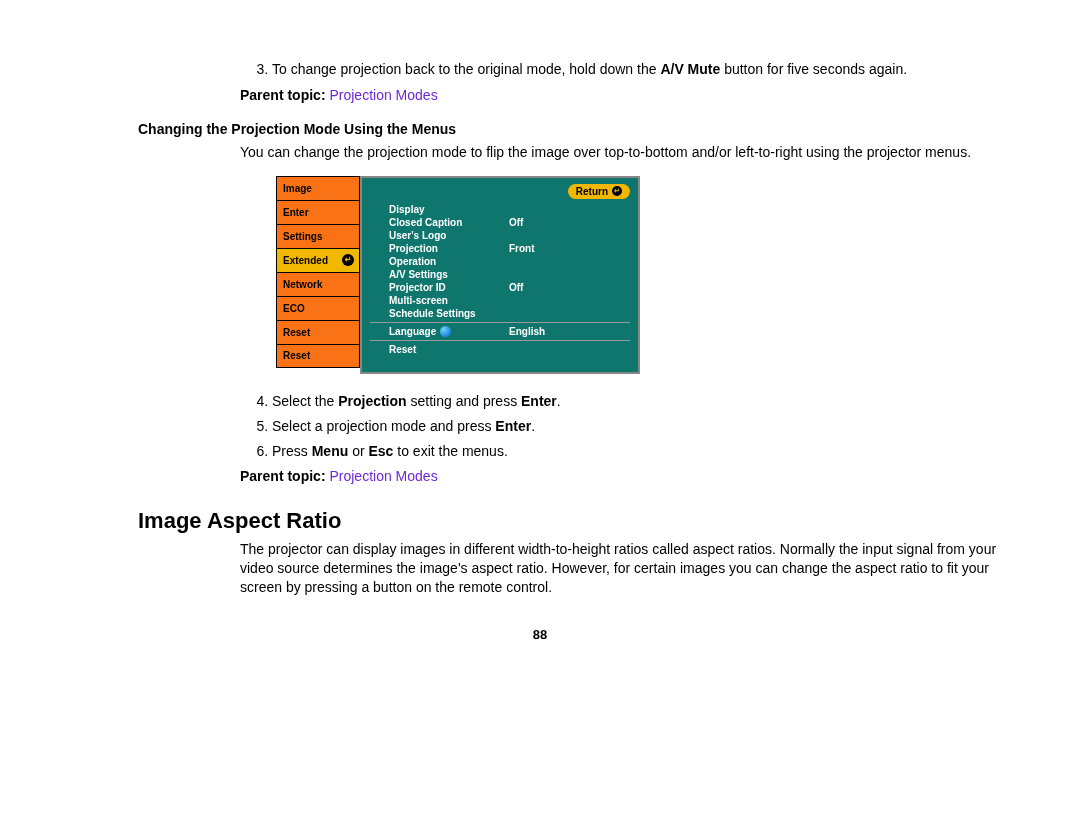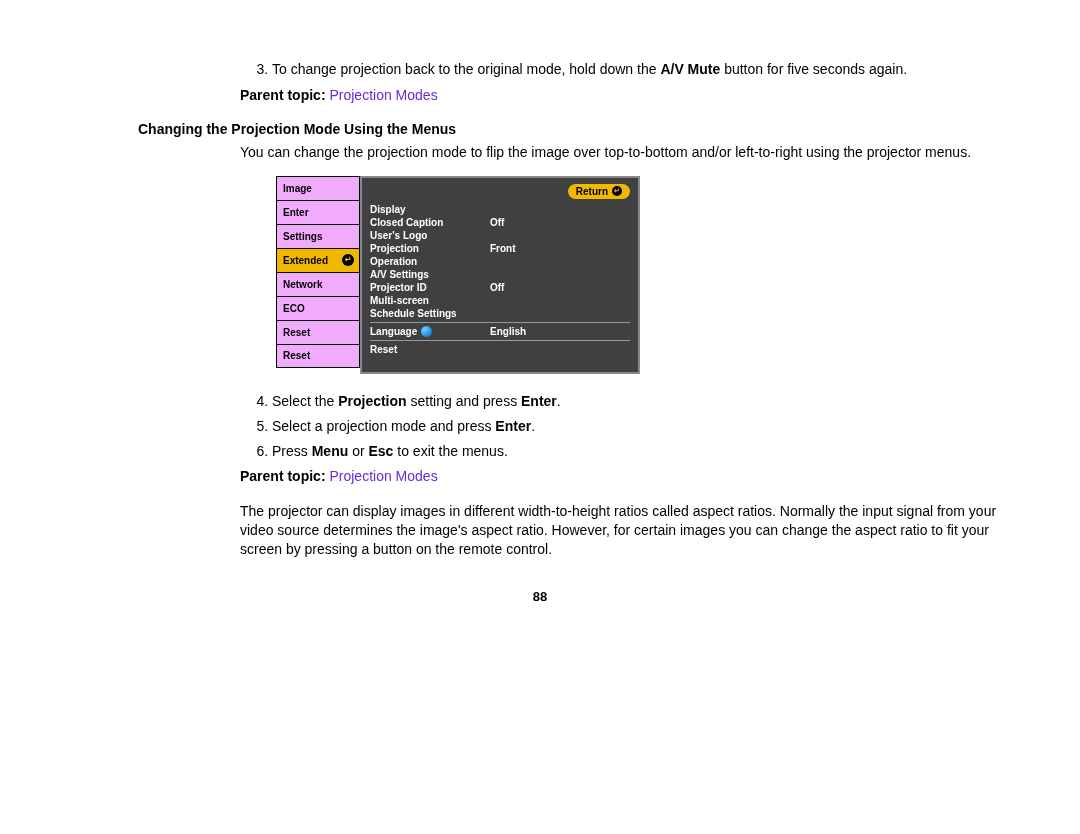--- a/index.html
+++ b/index.html
@@ -56,21 +56,21 @@
     position: relative;
     font-family: Verdana, sans-serif;
     display: flex;
   }
   .osd-sidebar {
     width: 84px;
     display: flex;
     flex-direction: column;
   }
   .osd-tab {
-    background: #f0abfc;
+    background: #f97316;
     color: #000;
     font-size: 10px;
     font-weight: bold;
     padding: 3px 6px;
     border: 1px solid #000;
     border-bottom: none;
     box-sizing: border-box;
     height: 24px;
     display: flex;
     align-items: center;
@@ -93,21 +93,21 @@
     justify-content: center;
   }
   .osd-tab .tab-icon::after {
     content: "↵";
     color: #f0b800;
     font-size: 8px;
     line-height: 1;
   }
   .osd-panel {
     flex: 1;
-    background: #404040;
+    background: #0f766e;
     border: 2px solid #888;
     padding: 6px 8px 12px 8px;
     box-sizing: border-box;
     min-height: 198px;
   }
   .osd-return {
     display: flex;
     justify-content: flex-end;
     margin-bottom: 4px;
   }
@@ -134,21 +134,21 @@
     font-size: 7px;
   }
   .osd-row {
     display: flex;
     color: #fff;
     font-size: 10px;
     font-weight: bold;
     padding: 1px 0;
     align-items: center;
   }
-  .osd-row .osd-label { width: 120px; display:flex; align-items:center; gap:4px;}
+  .osd-row .osd-label { width: 120px; display:flex; align-items:center; gap:4px;margin-left:19px;}
   .osd-row .osd-value { flex: 1; }
   .osd-divider {
     border-top: 1px solid #999;
     margin: 2px 0;
   }
   .globe-icon {
     width: 11px;
     height: 11px;
     border-radius: 50%;
     background: radial-gradient(circle at 30% 30%, #6bd3ff, #0066cc);
@@ -271,18 +271,19 @@
     </li>
     <li>
       <span>Press </span><b>Menu</b><span> or </span><b>Esc</b><span> to exit the menus.</span>
     </li>
   </ol>
 
   <div class="parent-topic">
     <span class="label">Parent topic: </span><span class="link">Projection Modes</span>
   </div>
 
+  <h1 class="section">Image Aspect Ratio</h1>
 
   <p class="body">The projector can display images in different width-to-height ratios called aspect ratios. Normally the input signal from your video source determines the image's aspect ratio. However, for certain images you can change the aspect ratio to fit your screen by pressing a button on the remote control.</p>
 
   <div class="page-num">88</div>
 
 </div>
 
 </body></html>

